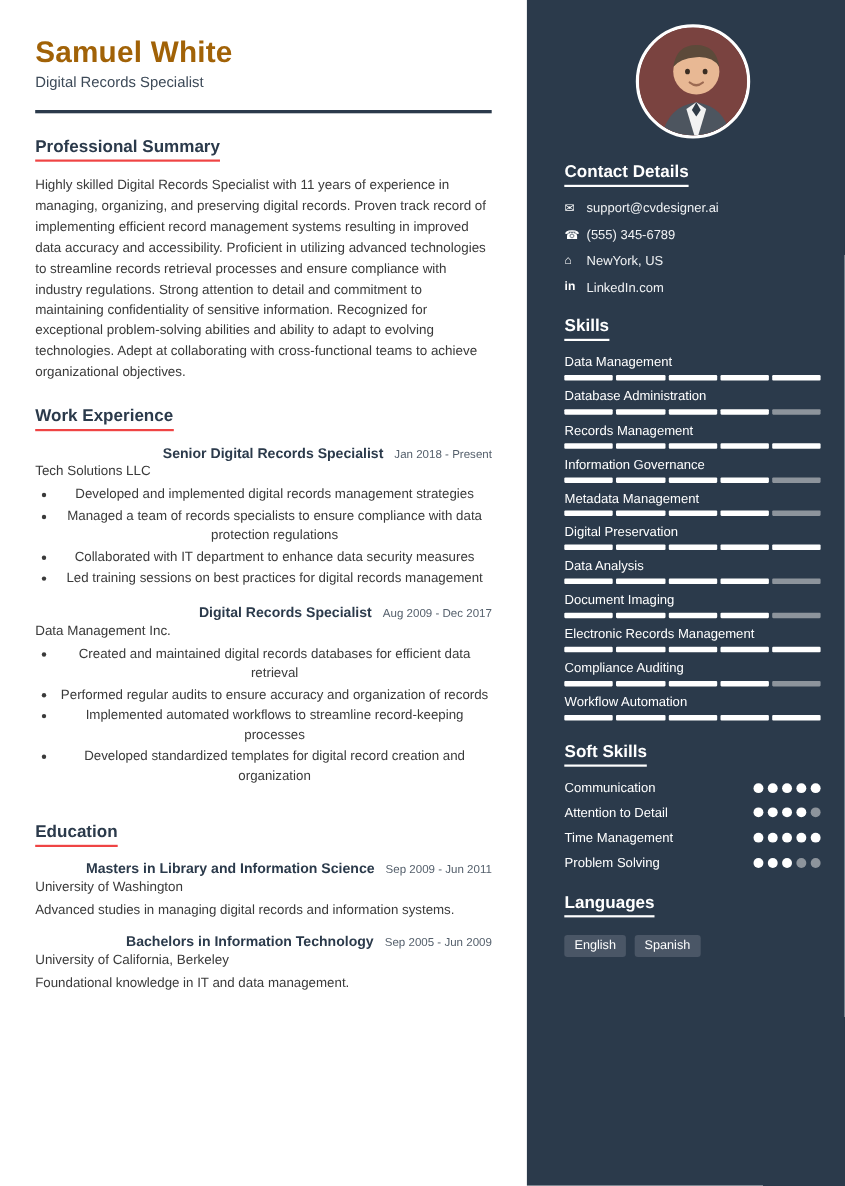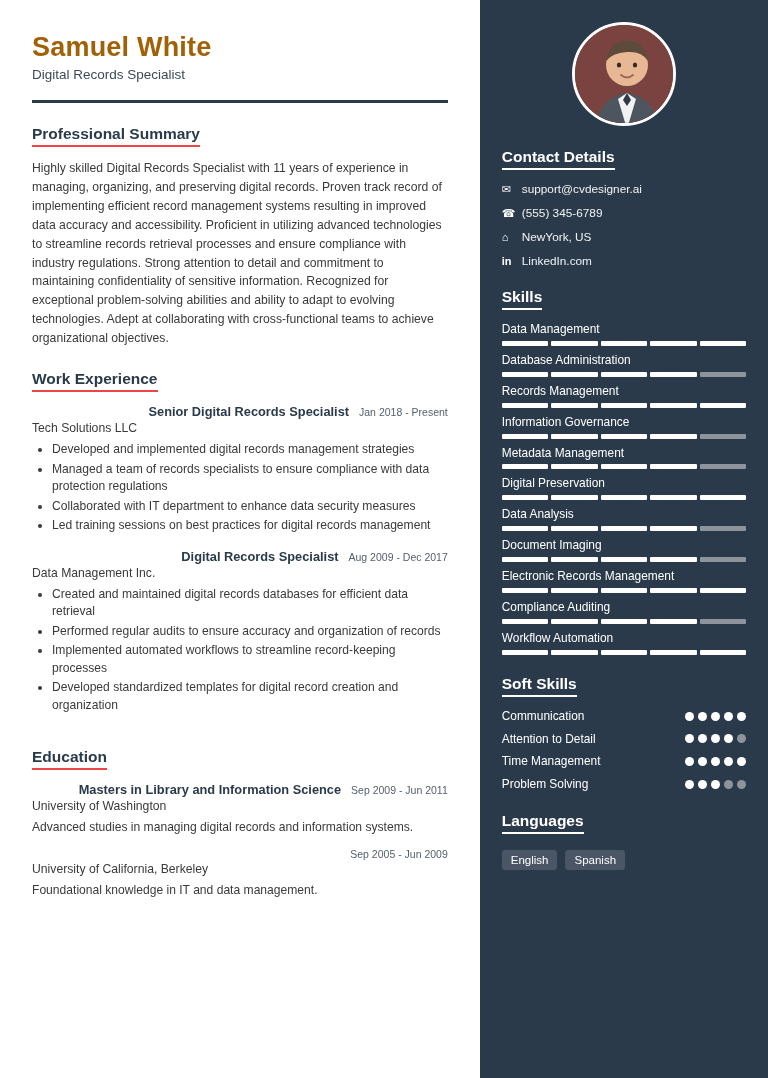--- a/index.html
+++ b/index.html
@@ -71,41 +71,42 @@
     padding-left: 10px;
   }
   .job-org {
     font-size: 12.2px;
     color: #3a3a3a;
     margin: 2px 0 6px 0;
   }
   ul.bullets {
     margin: 0 0 14px 0;
     padding-left: 20px;
+    text-align: center;
   }
   ul.bullets li {
     font-size: 12.1px;
     line-height: 1.45;
     color: #3a3a3a;
     margin-bottom: 2px;
   }
   .edu { margin-bottom: 10px; }
   .edu-desc {
     font-size: 12.1px;
     color: #3a3a3a;
     margin-top: 7px;
   }
   .sec-gap { margin-top: 20px; }
 
   
   .right {
     width: 306px;
     background: #2b3a4b;
     color: #ffffff;
-    padding: 22px 22px 20px 22px;
+    padding: 22px 22px 20px 34px;
   }
   .avatar-wrap {
     display: flex;
     justify-content: center;
     margin-bottom: 22px;
   }
   .avatar {
     width: 104px; height: 104px;
     border-radius: 50%;
     border: 3px solid #ffffff;
@@ -216,20 +217,21 @@
       <div class="job-head">
         <span class="job-title">Masters in Library and Information Science</span>
         <span class="job-date">Sep 2009 - Jun 2011</span>
       </div>
       <div class="job-org">University of Washington</div>
       <div class="edu-desc">Advanced studies in managing digital records and information systems.</div>
     </div>
 
     <div class="edu" style="margin-top:14px;">
       <div class="job-head">
+        <span class="job-title">Bachelors in Information Technology</span>
         <span class="job-date">Sep 2005 - Jun 2009</span>
       </div>
       <div class="job-org">University of California, Berkeley</div>
       <div class="edu-desc">Foundational knowledge in IT and data management.</div>
     </div>
 
   </div>
 
   <div class="right">
 

